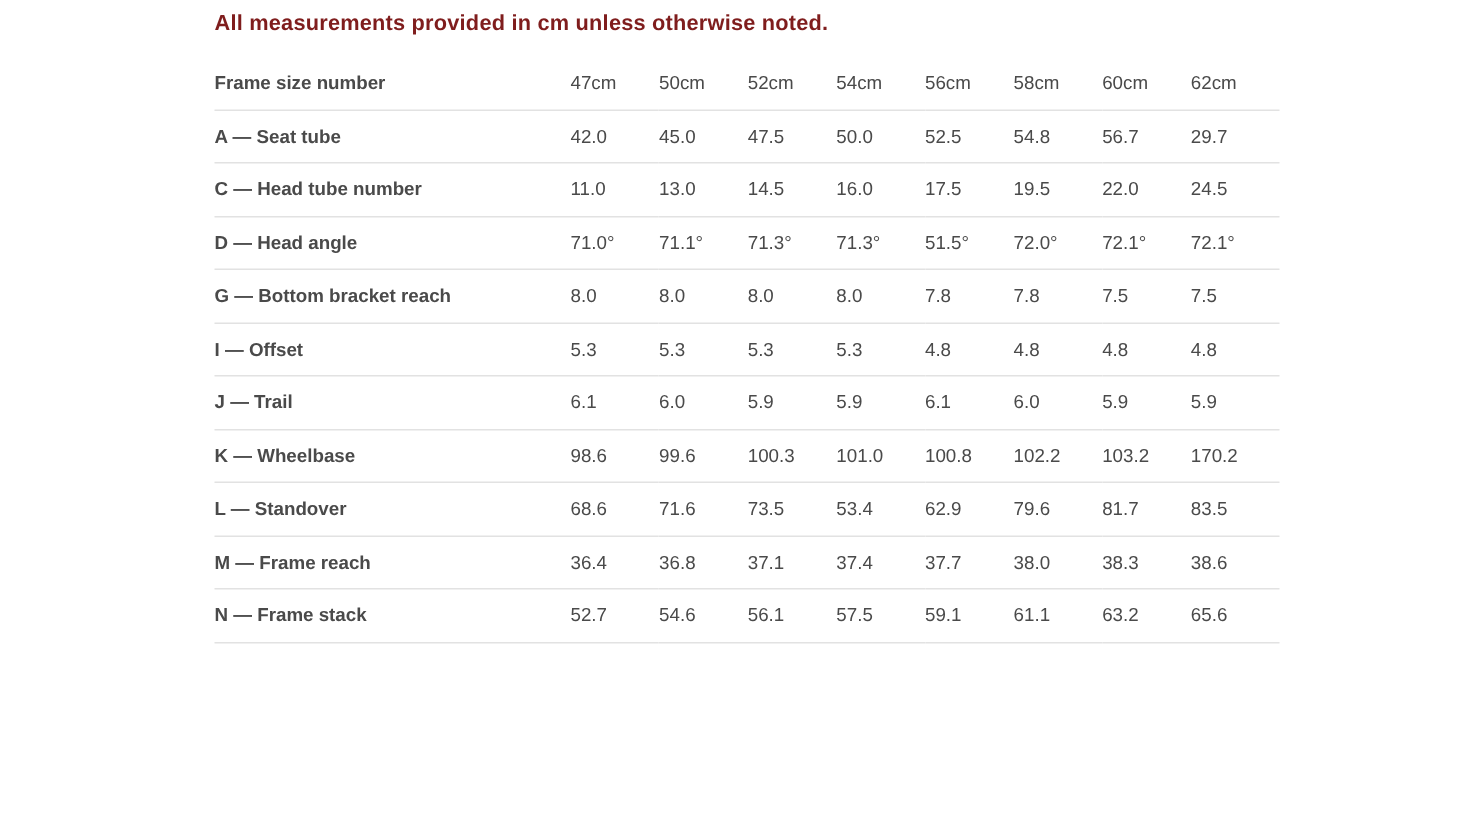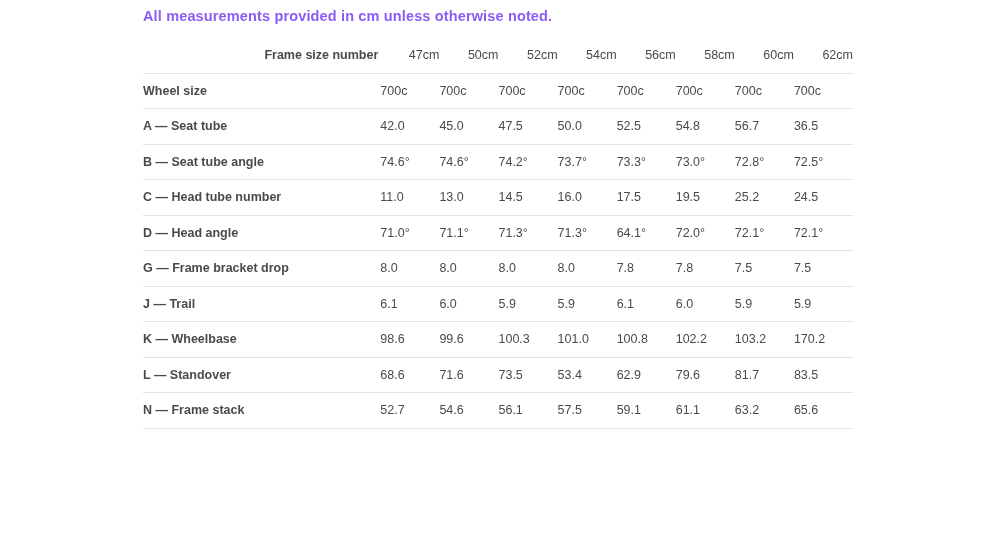--- a/index.html
+++ b/index.html
@@ -19,21 +19,21 @@
     width: 985px;
     height: 554px;
     box-sizing: border-box;
   }
   .notice {
     position: absolute;
     left: 143px;
     top: 8px;
     font-size: 14.5px;
     font-weight: bold;
-    color: #8b5cf6;
+    color: #7f1d1d;
     letter-spacing: 0.01em;
   }
   .table-wrap {
     position: absolute;
     left: 143px;
     top: 38px;
     width: 710px;
   }
   table.specs {
     border-collapse: collapse;
@@ -44,21 +44,20 @@
     border-top: 1px solid #e2e2e2;
     border-bottom: 1px solid #e2e2e2;
     padding: 0;
     height: 34.5px;
     vertical-align: middle;
     font-size: 12.5px;
     color: #4a4a4a;
   }
   table.specs tr:first-child td {
     border-top: none;
-    text-align: right;
   }
   td.label {
     width: 235px;
     padding-left: 20px;
     font-weight: bold;
     color: #3a3a3a;
     font-size: 12.5px;
   }
   td.val {
     width: 59px;
@@ -85,84 +84,73 @@
             <td class="val first">47cm</td>
             <td class="val">50cm</td>
             <td class="val">52cm</td>
             <td class="val">54cm</td>
             <td class="val">56cm</td>
             <td class="val">58cm</td>
             <td class="val">60cm</td>
             <td class="val">62cm</td>
           </tr>
           <tr>
-            <td class="label">Wheel size</td>
-            <td class="val first">700c</td>
-            <td class="val">700c</td>
-            <td class="val">700c</td>
-            <td class="val">700c</td>
-            <td class="val">700c</td>
-            <td class="val">700c</td>
-            <td class="val">700c</td>
-            <td class="val">700c</td>
-          </tr>
-          <tr>
             <td class="label">A — Seat tube</td>
             <td class="val first">42.0</td>
             <td class="val">45.0</td>
             <td class="val">47.5</td>
             <td class="val">50.0</td>
             <td class="val">52.5</td>
             <td class="val">54.8</td>
             <td class="val">56.7</td>
-            <td class="val">36.5</td>
-          </tr>
-          <tr>
-            <td class="label">B — Seat tube angle</td>
-            <td class="val first">74.6°</td>
-            <td class="val">74.6°</td>
-            <td class="val">74.2°</td>
-            <td class="val">73.7°</td>
-            <td class="val">73.3°</td>
-            <td class="val">73.0°</td>
-            <td class="val">72.8°</td>
-            <td class="val">72.5°</td>
+            <td class="val">29.7</td>
           </tr>
           <tr>
             <td class="label">C — Head tube number</td>
             <td class="val first">11.0</td>
             <td class="val">13.0</td>
             <td class="val">14.5</td>
             <td class="val">16.0</td>
             <td class="val">17.5</td>
             <td class="val">19.5</td>
-            <td class="val">25.2</td>
+            <td class="val">22.0</td>
             <td class="val">24.5</td>
           </tr>
           <tr>
             <td class="label">D — Head angle</td>
             <td class="val first">71.0°</td>
             <td class="val">71.1°</td>
             <td class="val">71.3°</td>
             <td class="val">71.3°</td>
-            <td class="val">64.1°</td>
+            <td class="val">51.5°</td>
             <td class="val">72.0°</td>
             <td class="val">72.1°</td>
             <td class="val">72.1°</td>
           </tr>
           <tr>
-            <td class="label">G — Frame bracket drop</td>
+            <td class="label">G — Bottom bracket reach</td>
             <td class="val first">8.0</td>
             <td class="val">8.0</td>
             <td class="val">8.0</td>
             <td class="val">8.0</td>
             <td class="val">7.8</td>
             <td class="val">7.8</td>
             <td class="val">7.5</td>
             <td class="val">7.5</td>
+          </tr>
+          <tr>
+            <td class="label">I — Offset</td>
+            <td class="val first">5.3</td>
+            <td class="val">5.3</td>
+            <td class="val">5.3</td>
+            <td class="val">5.3</td>
+            <td class="val">4.8</td>
+            <td class="val">4.8</td>
+            <td class="val">4.8</td>
+            <td class="val">4.8</td>
           </tr>
           <tr>
             <td class="label">J — Trail</td>
             <td class="val first">6.1</td>
             <td class="val">6.0</td>
             <td class="val">5.9</td>
             <td class="val">5.9</td>
             <td class="val">6.1</td>
             <td class="val">6.0</td>
             <td class="val">5.9</td>
@@ -184,20 +172,31 @@
             <td class="val first">68.6</td>
             <td class="val">71.6</td>
             <td class="val">73.5</td>
             <td class="val">53.4</td>
             <td class="val">62.9</td>
             <td class="val">79.6</td>
             <td class="val">81.7</td>
             <td class="val">83.5</td>
           </tr>
           <tr>
+            <td class="label">M — Frame reach</td>
+            <td class="val first">36.4</td>
+            <td class="val">36.8</td>
+            <td class="val">37.1</td>
+            <td class="val">37.4</td>
+            <td class="val">37.7</td>
+            <td class="val">38.0</td>
+            <td class="val">38.3</td>
+            <td class="val">38.6</td>
+          </tr>
+          <tr>
             <td class="label">N — Frame stack</td>
             <td class="val first">52.7</td>
             <td class="val">54.6</td>
             <td class="val">56.1</td>
             <td class="val">57.5</td>
             <td class="val">59.1</td>
             <td class="val">61.1</td>
             <td class="val">63.2</td>
             <td class="val">65.6</td>
           </tr>

